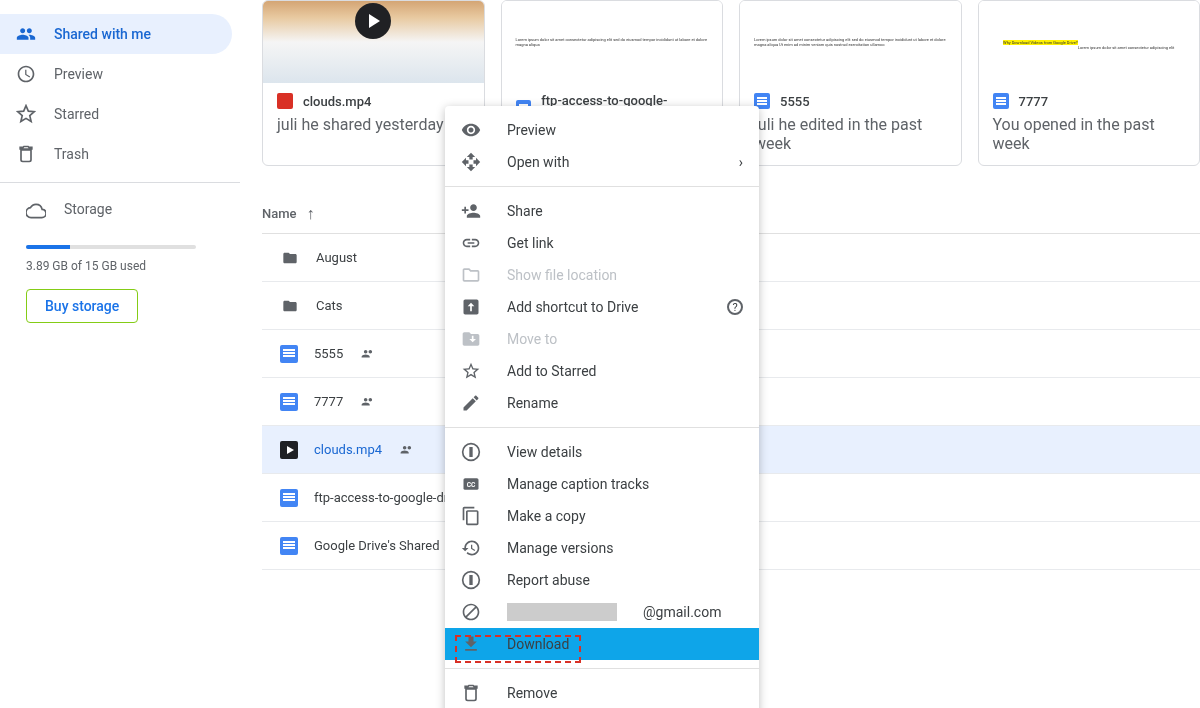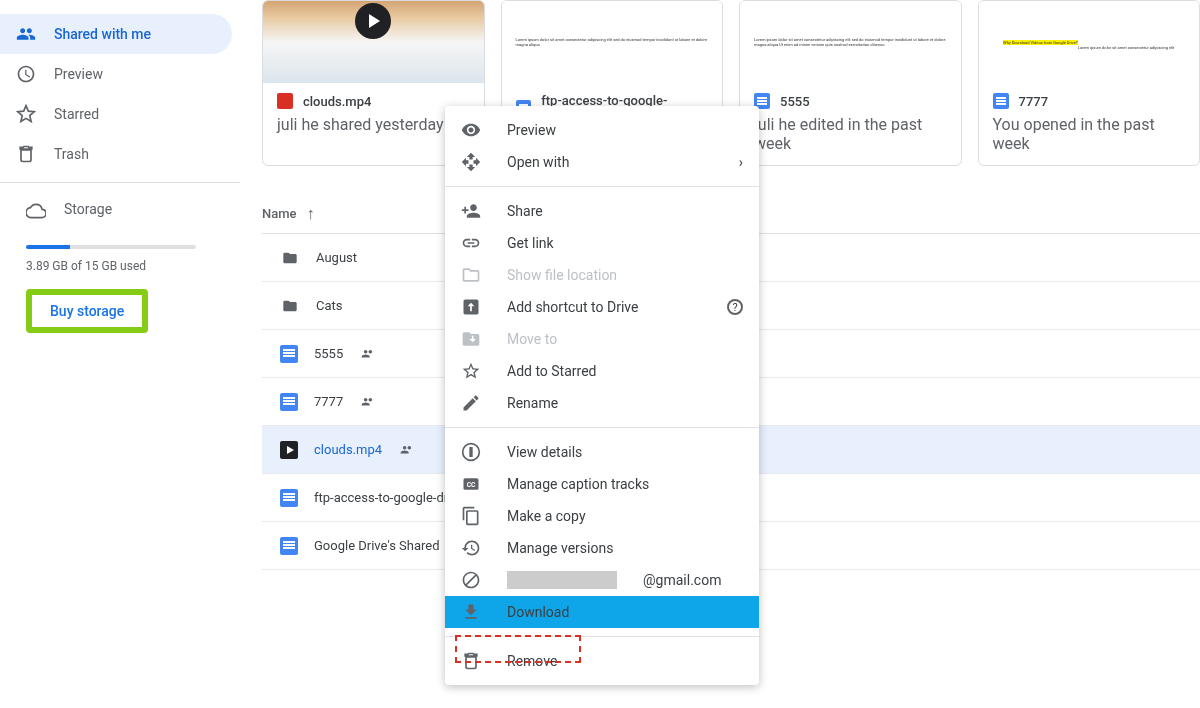--- a/index.html
+++ b/index.html
@@ -9,21 +9,21 @@
 .nav-item.active { background: #e8f0fe; color: #1967d2; font-weight: 500; }
 .nav-item .icon { width: 20px; height: 20px; display: flex; align-items: center; justify-content: center; }
 .nav-item svg { fill: #5f6368; }
 .nav-item.active svg { fill: #1967d2; }
 .divider { border-top: 1px solid #dadce0; margin: 8px 0; }
 .storage-section { padding: 10px 26px 0 26px; }
 .storage-row { display: flex; align-items: flex-start; gap: 18px; height: 40px; color: #5f6368; cursor: pointer; }
 .storage-bar { width: 170px; height: 4px; background: #e0e0e0; border-radius: 2px; margin-top: 4px; overflow: hidden; }
 .storage-fill { height: 100%; background: #1a73e8; width: 26%; }
 .storage-text { color: #5f6368; font-size: 12px; margin-top: 10px; }
-.buy-btn { border: 6px solid #84cc16; border-radius: 4px; padding: 8px 18px; margin-top: 16px; color: #1a73e8; font-weight: 500; background: #fff; cursor: pointer; font-size: 14px; }
+.buy-btn { border: 1px solid #84cc16; border-radius: 4px; padding: 8px 18px; margin-top: 16px; color: #1a73e8; font-weight: 500; background: #fff; cursor: pointer; font-size: 14px; }
 
 .main { position: absolute; left: 262px; top: 0; right: 0; bottom: 0; }
 .cards-row { display: flex; gap: 16px; }
 .card { width: 240px; background: #fff; border: 1px solid #dadce0; border-radius: 6px; overflow: hidden; }
 .card-thumb { width: 100%; height: 82px; background: #f1f3f4; position: relative; display: flex; align-items: center; justify-content: center; }
 .thumb-clouds { background: linear-gradient(to bottom, #d4a574 0%, #e8c9a0 20%, #f5f5f5 50%, #dce5ed 100%); }
 .play-overlay { position: absolute; width: 36px; height: 36px; background: #202124; border-radius: 50%; display: flex; align-items: center; justify-content: center; top: 2px; left: 50%; transform: translateX(-50%); }
 .play-overlay::after { content: ''; border-left: 11px solid #fff; border-top: 7px solid transparent; border-bottom: 7px solid transparent; margin-left: 3px; }
 .doc-thumb { background: #fff; font-size: 4px; line-height: 5px; padding: 8px 14px; color: #333; text-align: left; overflow: hidden; }
 .card-info { padding: 10px 14px 12px 14px; }
@@ -390,20 +390,28 @@
       <span class="micon">
         <svg viewBox="0 0 24 24">
           <use href="#i-history"></use>
         </svg>
       </span>
       <span>Manage versions</span>
     </div>
   <div class="menu-item">
       <span class="micon">
         <svg viewBox="0 0 24 24">
+          <use href="#i-report"></use>
+        </svg>
+      </span>
+      <span>Report abuse</span>
+    </div>
+  <div class="menu-item">
+      <span class="micon">
+        <svg viewBox="0 0 24 24">
           <use href="#i-block"></use>
         </svg>
       </span>
       <span class="email-blur"></span>
       <span>@gmail.com</span>
     </div>
   <div class="menu-item highlighted">
       <span class="micon">
         <svg viewBox="0 0 24 24">
           <use href="#i-download"></use>

